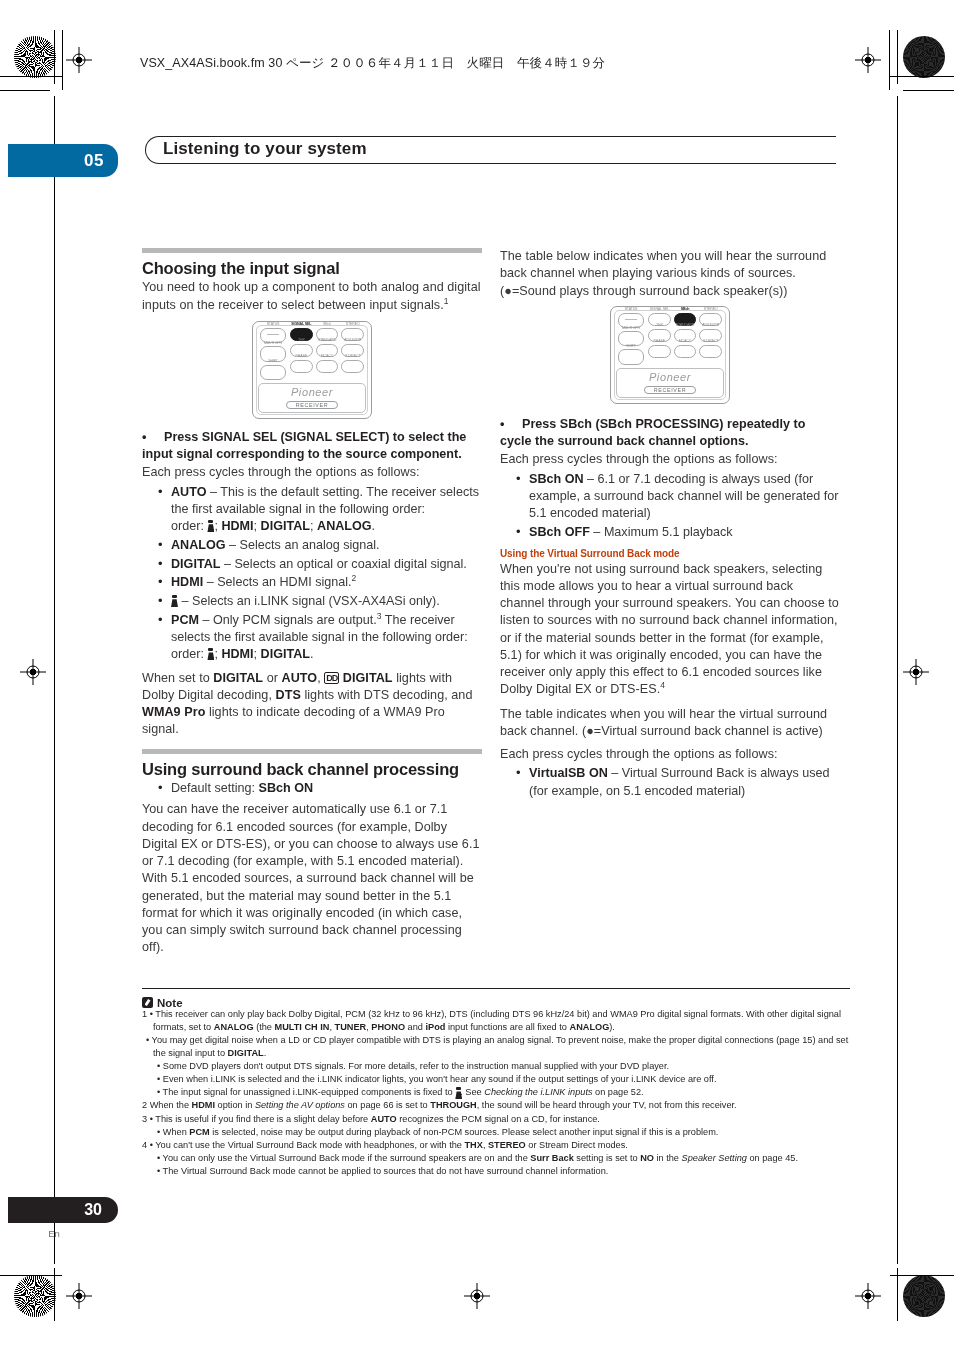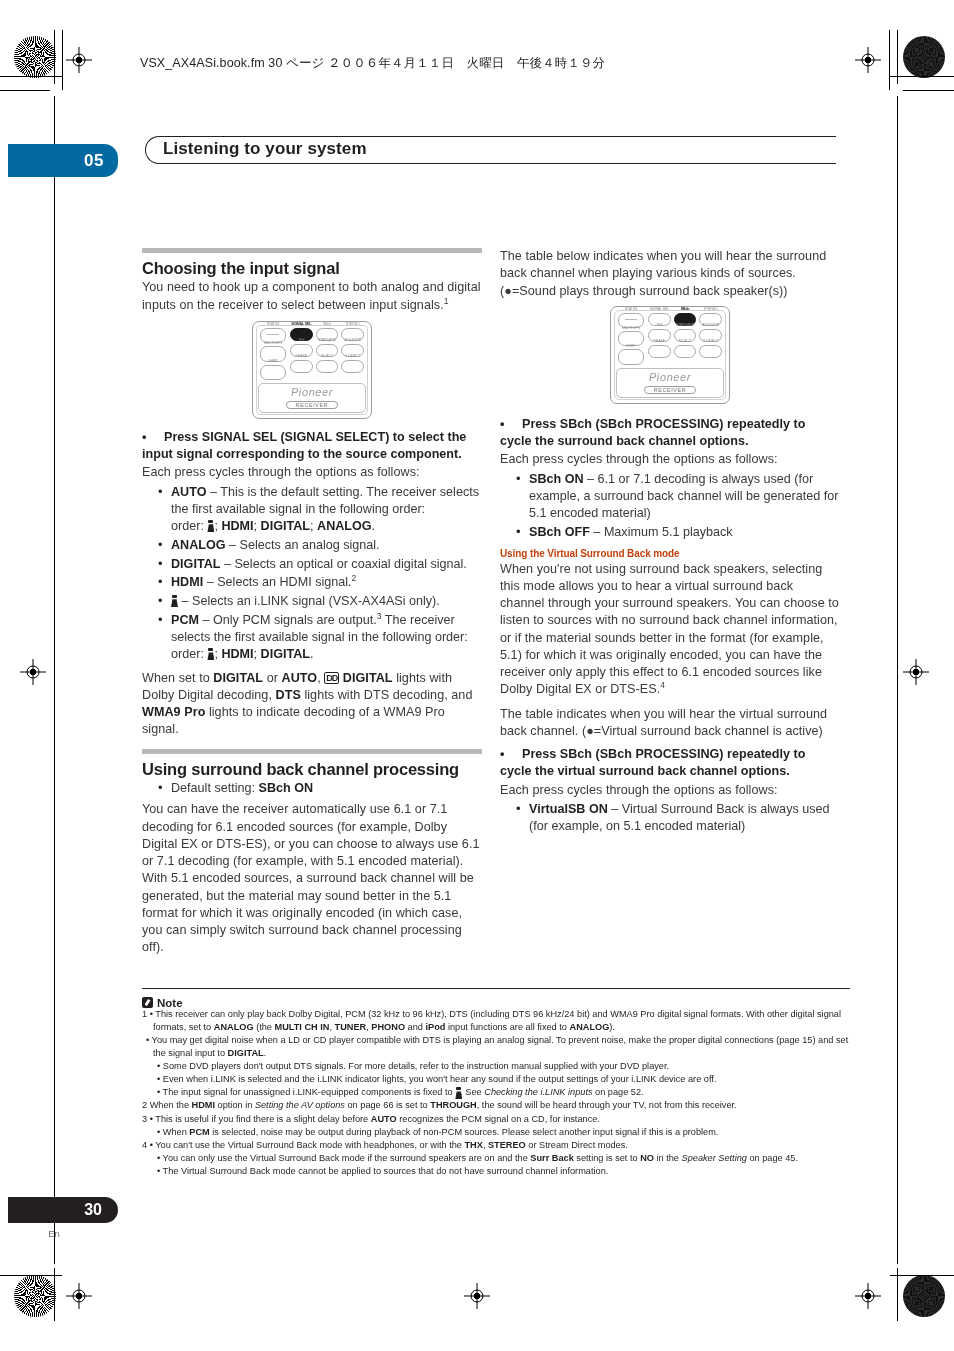--- a/index.html
+++ b/index.html
@@ -451,23 +451,20 @@
 
     <h3 class="sub" style="margin-top:7px;">Using the Virtual Surround Back mode</h3>
     <p class="body">
       <span>When you're not using surround back speakers, selecting this mode allows you to hear a virtual surround back channel through your surround speakers. You can choose to listen to sources with no surround back channel information, or if the material sounds better in the format (for example, 5.1) for which it was originally encoded, you can have the receiver only apply this effect to 6.1 encoded sources like Dolby Digital EX or DTS-ES.</span><sup>4</sup>
     </p>
 
     <p class="body" style="margin-bottom:6px;">
       <span>The table indicates when you will hear the virtual surround back channel. (</span><span>●</span><span>=Virtual surround back channel is active)</span>
     </p>
 
-    <p class="lead">
-      <span class="dot">•</span><span>Press SBch (SBch PROCESSING) repeatedly to cycle the virtual surround back channel options.</span>
-    </p>
     <p class="body tight">Each press cycles through the options as follows:</p>
 
     <ul class="bul">
       <li>
         <b>VirtualSB ON</b><span> – Virtual Surround Back is always used (for example, on 5.1 encoded material)</span>
       </li>
     </ul>
   </div>
 
   <div class="noterule" style="top:988px;"></div>

